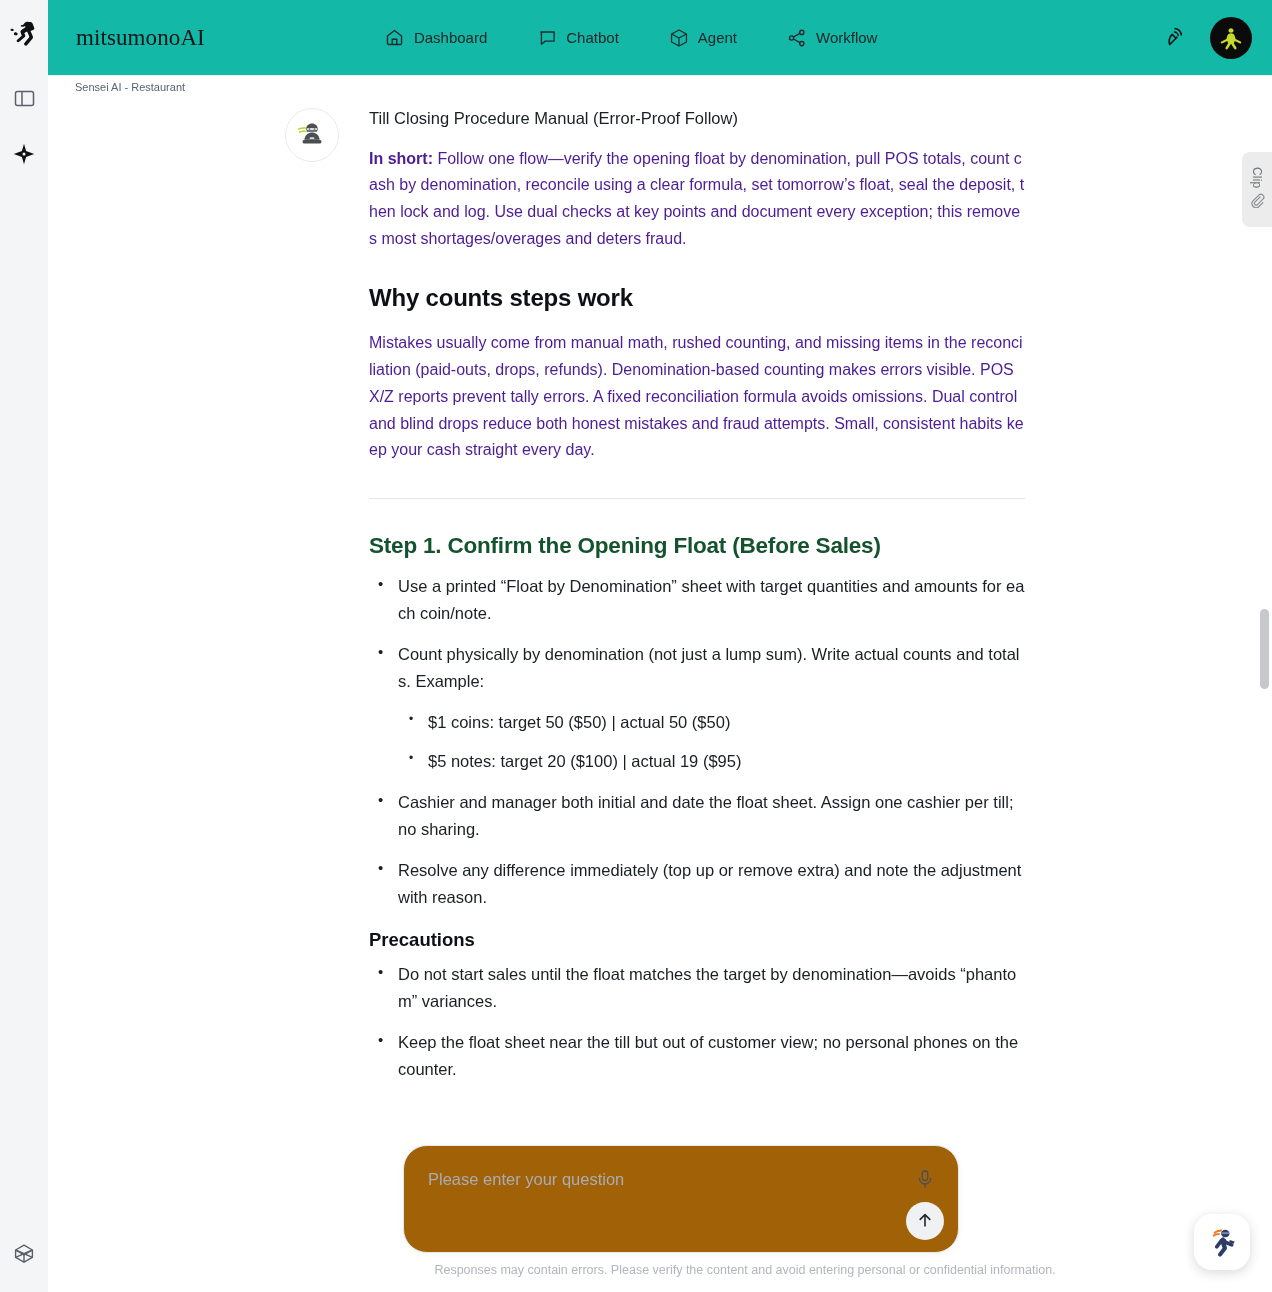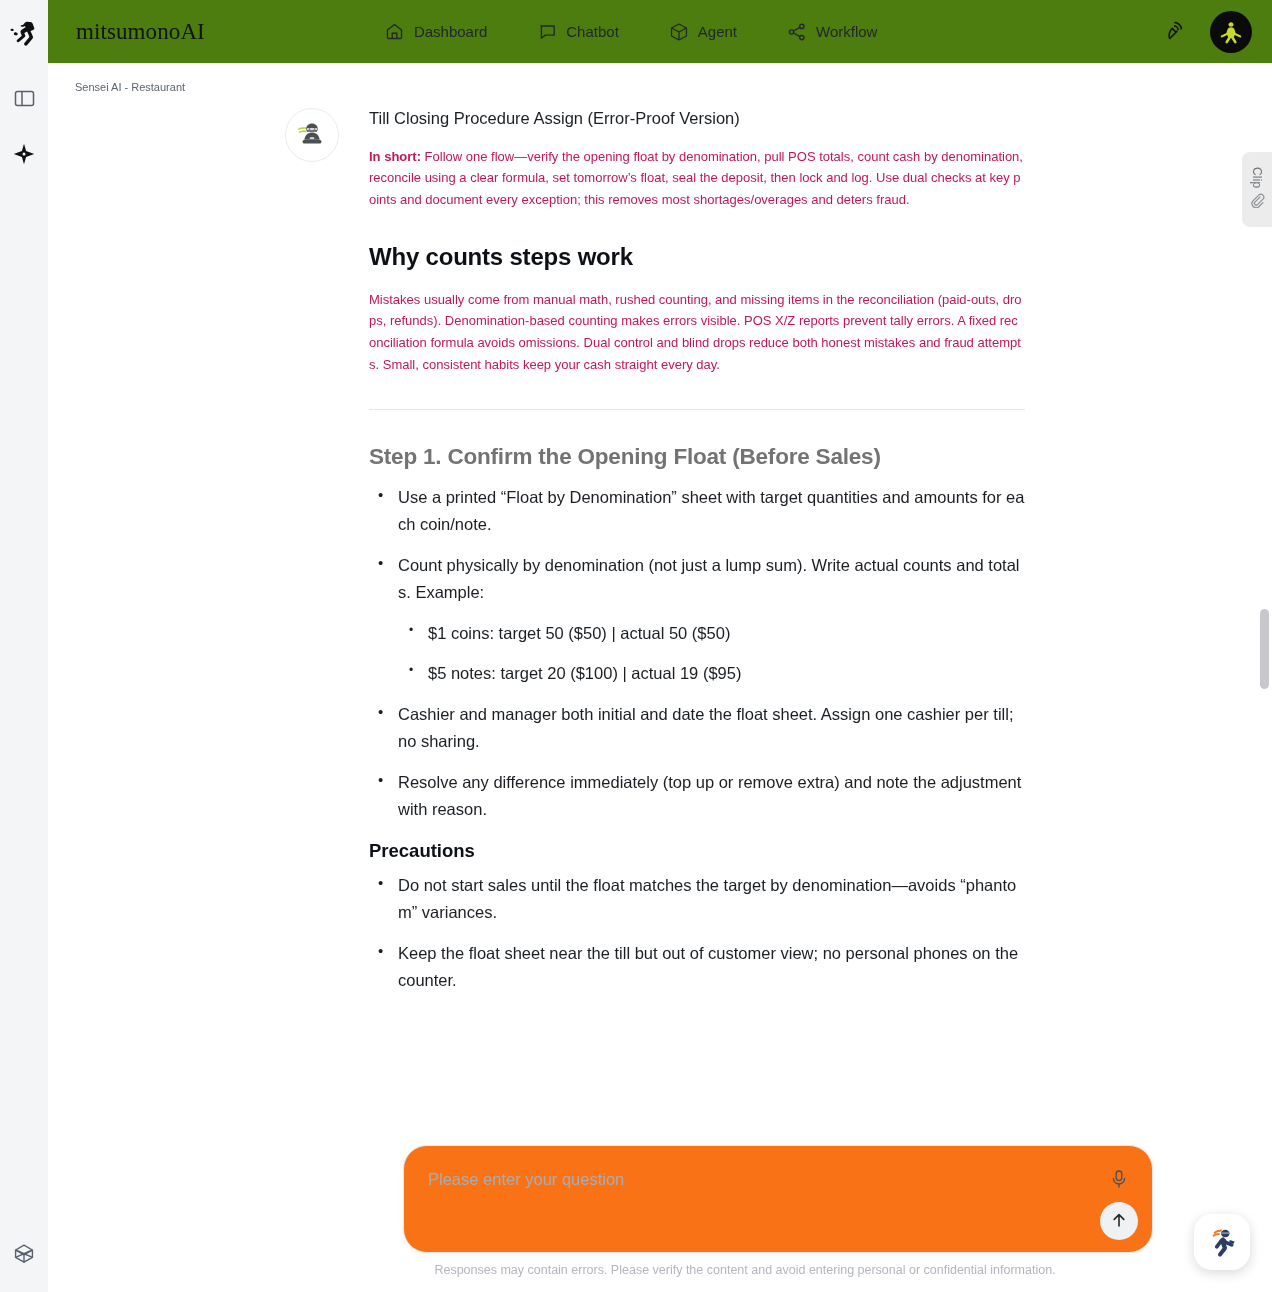--- a/index.html
+++ b/index.html
@@ -26,22 +26,22 @@
     cursor: pointer; border-radius: 6px;
   }
   .rail-btn.sb-toggle { margin-top: 30px; }
   .rail-btn.sparkle { margin-top: 24px; }
   .rail-spacer { flex: 1; }
   .rail-btn.cube { margin-bottom: 22px; }
 
   
   .topbar {
     position: absolute; left: 48px; top: 0;
-    width: 1224px; height: 64px;
-    background: #4d7c0f;
+    width: 1224px; height: 76px;
+    background: #14b8a6;
     border-bottom: 1px solid #eceef0;
     display: flex; align-items: center;
     z-index: 30;
   }
   .brand {
     margin-left: 28px;
     font-family: "Liberation Serif", serif;
     font-size: 23px; font-weight: 400; color: #111418;
     letter-spacing: .1px; white-space: nowrap;
   }
@@ -92,26 +92,26 @@
     flex: 0 0 54px; margin-top: 2px;
   }
   .msg-body {
     width: 656px; margin-left: 30px;
     color: #1b1f24;
   }
 
   
   .md-title { font-size: 16.5px; line-height: 1.55; color: #1b1f24; margin-bottom: 14px; }
   .md-p {
-    font-size: 13px; line-height: 1.67; color: #be185d;
+    font-size: 16px; line-height: 1.67; color: #4c1d95;
     word-break: break-all; margin-bottom: 14px;
   }
   .md-p b { font-weight: 700; }
   .md-h2 { font-size: 24px; font-weight: 700; color: #0d1116; margin: 32px 0 18px; letter-spacing: -.2px; }
-  .md-h3 { font-size: 22.5px; font-weight: 700; color: #737373; margin: 22px 0 14px; letter-spacing: -.2px; }
+  .md-h3 { font-size: 22.5px; font-weight: 700; color: #14532d; margin: 22px 0 14px; letter-spacing: -.2px; }
   .md-h4 { font-size: 18.5px; font-weight: 700; color: #0d1116; margin: 18px 0 10px; }
   .md-hr { border: none; border-top: 1px solid #e4e6e9; margin: 34px 0 34px; }
   .md-ul { list-style: none; margin: 0 0 4px 0; padding: 0; }
   .md-ul > li {
     position: relative; padding-left: 29px; margin-bottom: 14px;
     font-size: 16.5px; line-height: 1.63; color: #1b1f24; word-break: break-all;
   }
   .md-ul > li::before {
     content: "\2022"; position: absolute; left: 9px; top: -1px;
     font-size: 15px; color: #1b1f24;
@@ -144,22 +144,22 @@
     background: #c6c8cc; border-radius: 5px; cursor: pointer;
   }
 
   
   .composer-wrap {
     position: absolute; left: 355px; top: 1081px;
     width: 666px; z-index: 20;
   }
   .composer {
     position: relative;
-    width: 750px; height: 108px;
-    background: #f97316;
+    width: 556px; height: 108px;
+    background: #a16207;
     border: 1px solid #e6e8eb;
     border-radius: 24px;
     box-shadow: 0 1px 6px rgba(16,24,40,.05);
   }
   .composer-input {
     position: absolute; left: 24px; top: 24px;
     width: 560px; border: none; outline: none;
     font-family: "Liberation Sans", sans-serif;
     font-size: 16.5px; color: #1b1f24; background: transparent;
   }
@@ -324,21 +324,21 @@
           <circle cx="17.2" cy="13.3" r=".9" fill="#4a4f52"></circle>
           <circle cx="22.8" cy="13.3" r=".9" fill="#4a4f52"></circle>
           <path fill="#4a4f52" d="M20 17.2c-4.1 0-7.2 2.6-8.1 6.2l-.4 1.8h17l-.4-1.8c-.9-3.6-4-6.2-8.1-6.2z"></path>
           <path fill="#4a4f52" d="M9.5 27.4c0-1.2 1.1-2 2.6-2h15.8c1.5 0 2.6.8 2.6 2 0 1.3-1.1 2.1-2.6 2.1H12.1c-1.5 0-2.6-.8-2.6-2.1z"></path>
           <rect x="17.3" y="22.4" width="5.4" height="2" rx="1" fill="#d9dde0"></rect>
         </svg>
       </div>
 
       <div class="msg-body">
 
-        <div class="md-title">Till Closing Procedure Assign (Error-Proof Version)</div>
+        <div class="md-title">Till Closing Procedure Manual (Error-Proof Follow)</div>
 
         <p class="md-p"><b>In short:</b><span> Follow one flow—verify the opening float by denomination, pull POS totals, count cash by denomination, reconcile using a clear formula, set tomorrow’s float, seal the deposit, then lock and log. Use dual checks at key points and document every exception; this removes most shortages/overages and deters fraud.</span></p>
 
         <h2 class="md-h2">Why counts steps work</h2>
 
         <p class="md-p">Mistakes usually come from manual math, rushed counting, and missing items in the reconciliation (paid-outs, drops, refunds). Denomination-based counting makes errors visible. POS X/Z reports prevent tally errors. A fixed reconciliation formula avoids omissions. Dual control and blind drops reduce both honest mistakes and fraud attempts. Small, consistent habits keep your cash straight every day.</p>
 
         <hr class="md-hr">
 
         <h3 class="md-h3">Step 1. Confirm the Opening Float (Before Sales)</h3>

